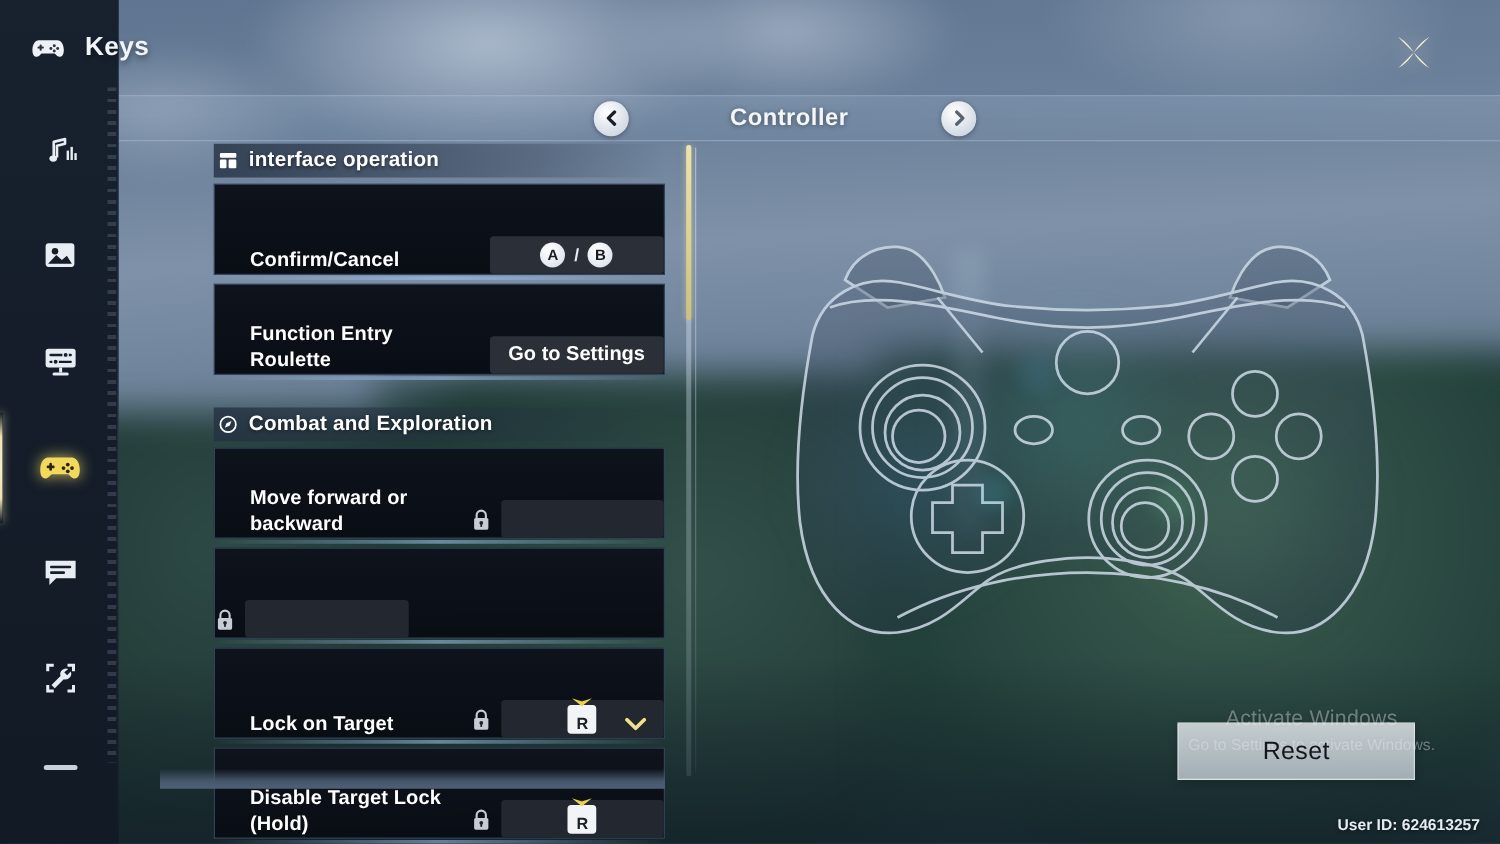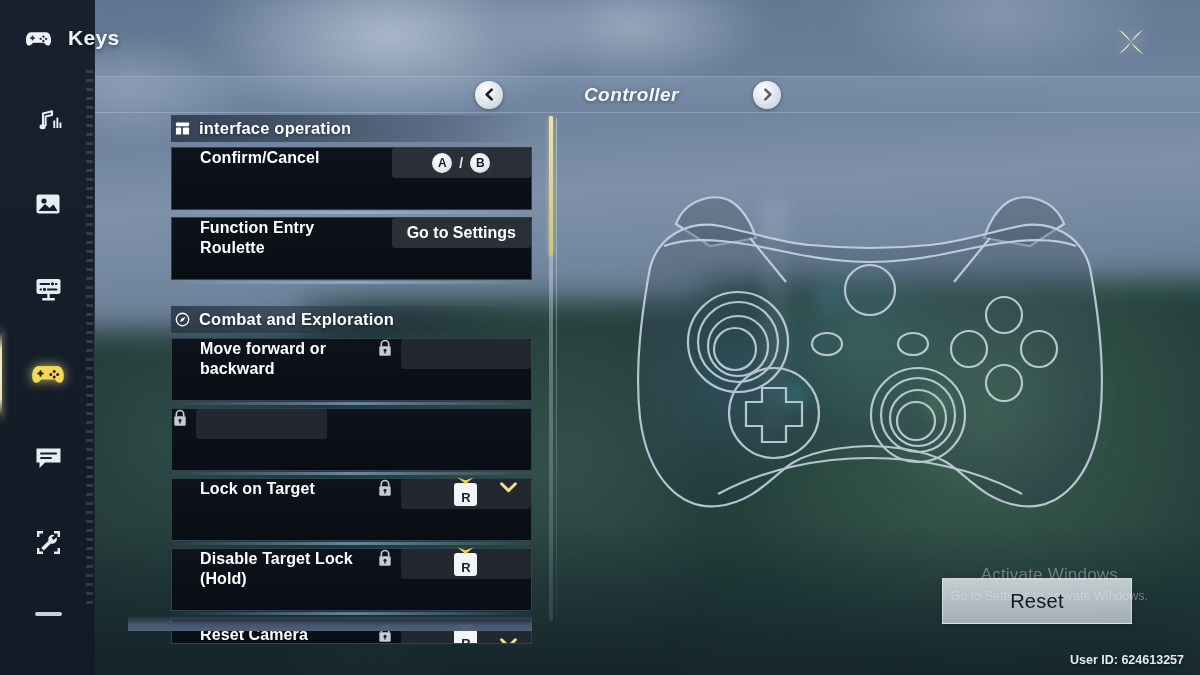--- a/index.html
+++ b/index.html
@@ -114,21 +114,21 @@
     position:absolute; right:48px; top:21px; width:42px; height:42px; z-index:8;
     display:flex; align-items:center; justify-content:center; cursor:pointer;
   }
 
   
   #tabbar {
     position:absolute; left:95px; top:76px; width:1105px; height:37px; z-index:5;
     background:linear-gradient(180deg,rgba(150,170,195,.30),rgba(120,142,170,.16));
     border-top:1px solid rgba(205,218,234,.30);
     border-bottom:1px solid rgba(205,218,234,.22);
-    display:flex; align-items:center;font-style:italic;
+    display:flex; align-items:center;
   }
   .nav-arrow {
     position:absolute; width:28px; height:28px; border-radius:50%;
     background:radial-gradient(circle at 38% 32%,#ffffff,#d2dae4 72%,#b9c4d1);
     box-shadow:0 1px 4px rgba(0,0,0,.35);
     display:flex; align-items:center; justify-content:center; cursor:pointer;
   }
   #nav-prev { left:380px; }
   #nav-next { left:658px; }
   #tab-title {
@@ -144,24 +144,24 @@
   .section-head {
     display:flex; align-items:center; gap:9px;
     height:27px; padding:0 0 0 4px; margin-bottom:5px;
     background:linear-gradient(90deg,rgba(36,48,66,.80),rgba(36,48,66,.30) 72%,rgba(36,48,66,0));
   }
   .section-head .sec-label {
     color:#ffffff; font-size:16.5px; font-weight:600; letter-spacing:.2px;
     text-shadow:0 1px 3px rgba(0,0,0,.5);
   }
   .row {
-    position:relative; height:63px; margin-bottom:7px;
+    position:relative; height:73px; margin-bottom:7px;
     background:linear-gradient(180deg,#0e131c 0%,#090d14 100%);
     border:1px solid rgba(120,160,210,.34);
-    display:flex; align-items:flex-start;
+    display:flex; align-items:flex-end;
   }
   .row:before {
     content:""; position:absolute; left:0; right:0; bottom:-5px; height:3px;
     background:linear-gradient(90deg,rgba(150,190,235,0),rgba(165,200,240,.55),rgba(150,190,235,0));
   }
   .row-label {
     color:#ffffff; font-size:16px; font-weight:600; line-height:1.28;
     margin-left:28px; width:178px; letter-spacing:.1px;
   }
   .lock { width:16px; flex:0 0 16px; margin-right:8px; }

